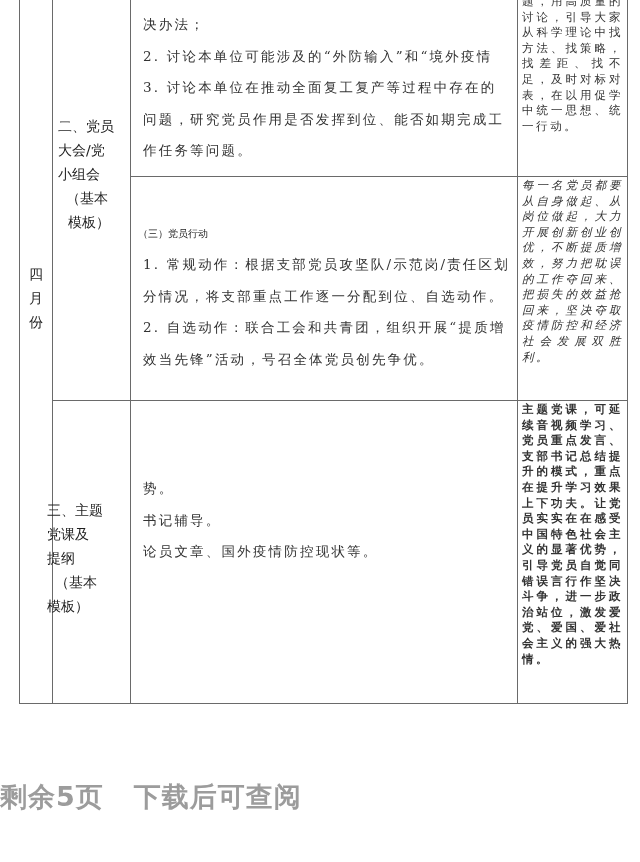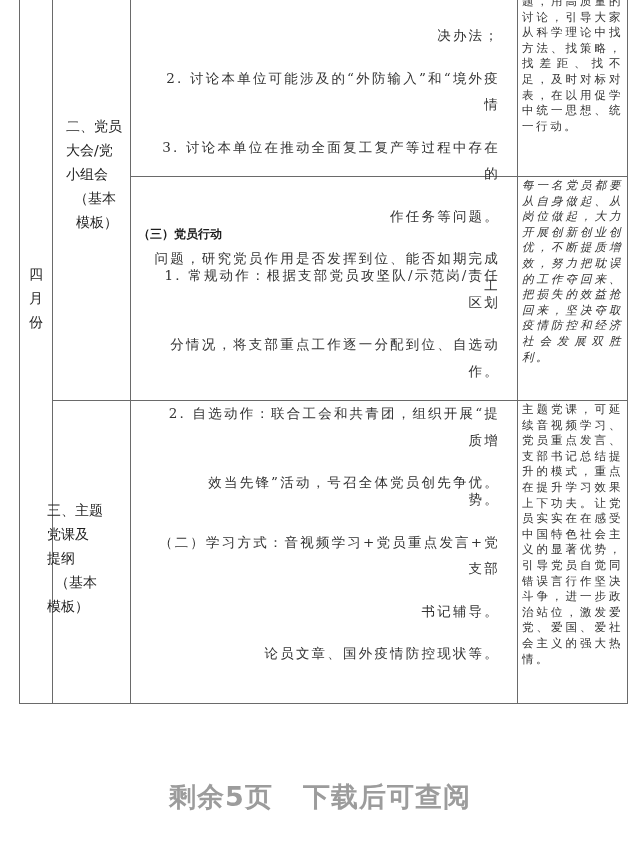--- a/index.html
+++ b/index.html
@@ -2,63 +2,63 @@
 <html><head>
 <meta charset="utf-8">
 <style>
   html, body { margin: 0; padding: 0; background: #ffffff; }
   body { width: 640px; height: 862px; position: relative; overflow: hidden;
          font-family: "DejaVu Serif", "Liberation Serif", serif; color: #222; }
   .v { position: absolute; width: 1px; background: #6a6a6a; }
   .h { position: absolute; height: 1px; background: #6a6a6a; }
   .cell { position: absolute; box-sizing: border-box; }
   .mono { font-size: 13.5px; line-height: 26.5px; letter-spacing: 2.2px; color: #333; }
-  .bold-head { font-family: "DejaVu Sans", "Liberation Sans", sans-serif; font-weight: bold; font-size: 12px; line-height: 24px; color: #1e1e1e; }
+  .bold-head { font-family: "DejaVu Sans", "Liberation Sans", sans-serif; font-weight: normal; font-size: 10px; line-height: 24px; color: #1e1e1e; }
   .side { font-size: 11.5px; line-height: 15.6px; letter-spacing: 2.6px; color: #333; text-align: justify; word-break: break-all; }
   .row-label { font-family: "DejaVu Sans", "Liberation Sans", sans-serif; font-size: 14px; line-height: 24px; color: #1e1e1e; }
   .month { font-family: "DejaVu Sans", "Liberation Sans", sans-serif; font-size: 14px; line-height: 24px; color: #1e1e1e; text-align: center; }
-  .watermark { position: absolute; left: 0; width: 640px; top: 779px; text-align: center;
+  .watermark { position: absolute; left: 0; width: 640px; top: 779px; 
                font-family: "DejaVu Sans", "Liberation Sans", sans-serif; font-weight: bold;
                font-size: 27px; color: #9c9c9c; letter-spacing: 1px; }
   .watermark span { display: inline-block; }
   .gap { width: 30px; }
-  p { margin: 16px; text-align: right; }
+  p { margin: 5px; }
 </style>
 </head>
 <body>
 
 <div class="v" style="left:19px; top:0; height:704px;"></div>
 <div class="v" style="left:52px; top:0; height:704px;"></div>
 <div class="v" style="left:130px; top:0; height:704px;"></div>
 <div class="v" style="left:517px; top:0; height:704px;"></div>
 <div class="v" style="left:627px; top:0; height:704px;"></div>
 <div class="h" style="left:130px; top:176px; width:498px;"></div>
 <div class="h" style="left:52px; top:400px; width:576px;"></div>
 <div class="h" style="left:19px; top:703px; width:609px;"></div>
 
 <div class="cell month" style="left:20px; top:262px; width:32px;">
   <div>四</div>
   <div>月</div>
   <div>份</div>
 </div>
 
-<div class="cell row-label" style="left:58px; top:114px; width:72px;margin-left:8px;">
+<div class="cell row-label" style="left:58px; top:114px; width:72px;">
   <div>二、党员</div>
   <div>大会/党</div>
   <div>小组会</div>
   <div style="padding-left:8px;">（基本</div>
   <div style="padding-left:10px;">模板）</div>
 </div>
 
 <div class="cell mono" style="left:138px; top:6px; width:378px;">
   <p>决办法；</p>
   <p>2. 讨论本单位可能涉及的“外防输入”和“境外疫情</p>
   <p>3. 讨论本单位在推动全面复工复产等过程中存在的</p>
+  <p>问题，研究党员作用是否发挥到位、能否如期完成工</p>
   <p>作任务等问题。</p>
-  <p>问题，研究党员作用是否发挥到位、能否如期完成工</p>
 </div>
 <div class="cell side" style="left:522px; top:-6px; width:101px;">题，用高质量的讨论，引导大家从科学理论中找方法、找策略，找差距、找不足，及时对标对表，在以用促学中统一思想、统一行动。</div>
 
 <div class="cell" style="left:138px; top:222px; width:378px;">
   <div class="bold-head">（三）党员行动</div>
   <div class="mono">
     <p>1. 常规动作：根据支部党员攻坚队/示范岗/责任区划</p>
     <p>分情况，将支部重点工作逐一分配到位、自选动作。</p>
     <p>2. 自选动作：联合工会和共青团，组织开展“提质增</p>
     <p>效当先锋”活动，号召全体党员创先争优。</p>
@@ -69,21 +69,20 @@
 <div class="cell row-label" style="left:47px; top:498px; width:72px;">
   <div>三、主题</div>
   <div>党课及</div>
   <div>提纲</div>
   <div style="padding-left:8px;">（基本</div>
   <div>模板）</div>
 </div>
 
 <div class="cell mono" style="left:138px; top:470px; width:378px;">
   <p>势。</p>
-  <p>（二）学习方式：音视频学习+党员重点发言+党支部</p>
   <p>书记辅导。</p>
   <p>论员文章、国外疫情防控现状等。</p>
 </div>
-<div class="cell side" style="left:522px; top:402px; width:101px;">主题党课，可延续音视频学习、党员重点发言、支部书记总结提升的模式，重点在提升学习效果上下功夫。让党员实实在在感受中国特色社会主义的显著优势，引导党员自觉同错误言行作坚决斗争，进一步政治站位，激发爱党、爱国、爱社会主义的强大热情。</div>
+<div class="cell side" style="left:522px; top:402px; width:101px;font-weight:bold;">主题党课，可延续音视频学习、党员重点发言、支部书记总结提升的模式，重点在提升学习效果上下功夫。让党员实实在在感受中国特色社会主义的显著优势，引导党员自觉同错误言行作坚决斗争，进一步政治站位，激发爱党、爱国、爱社会主义的强大热情。</div>
 
 <div class="watermark">
   <span>剩余5页</span><span class="gap"></span><span>下载后可查阅</span>
 </div>
 
 </body></html>

